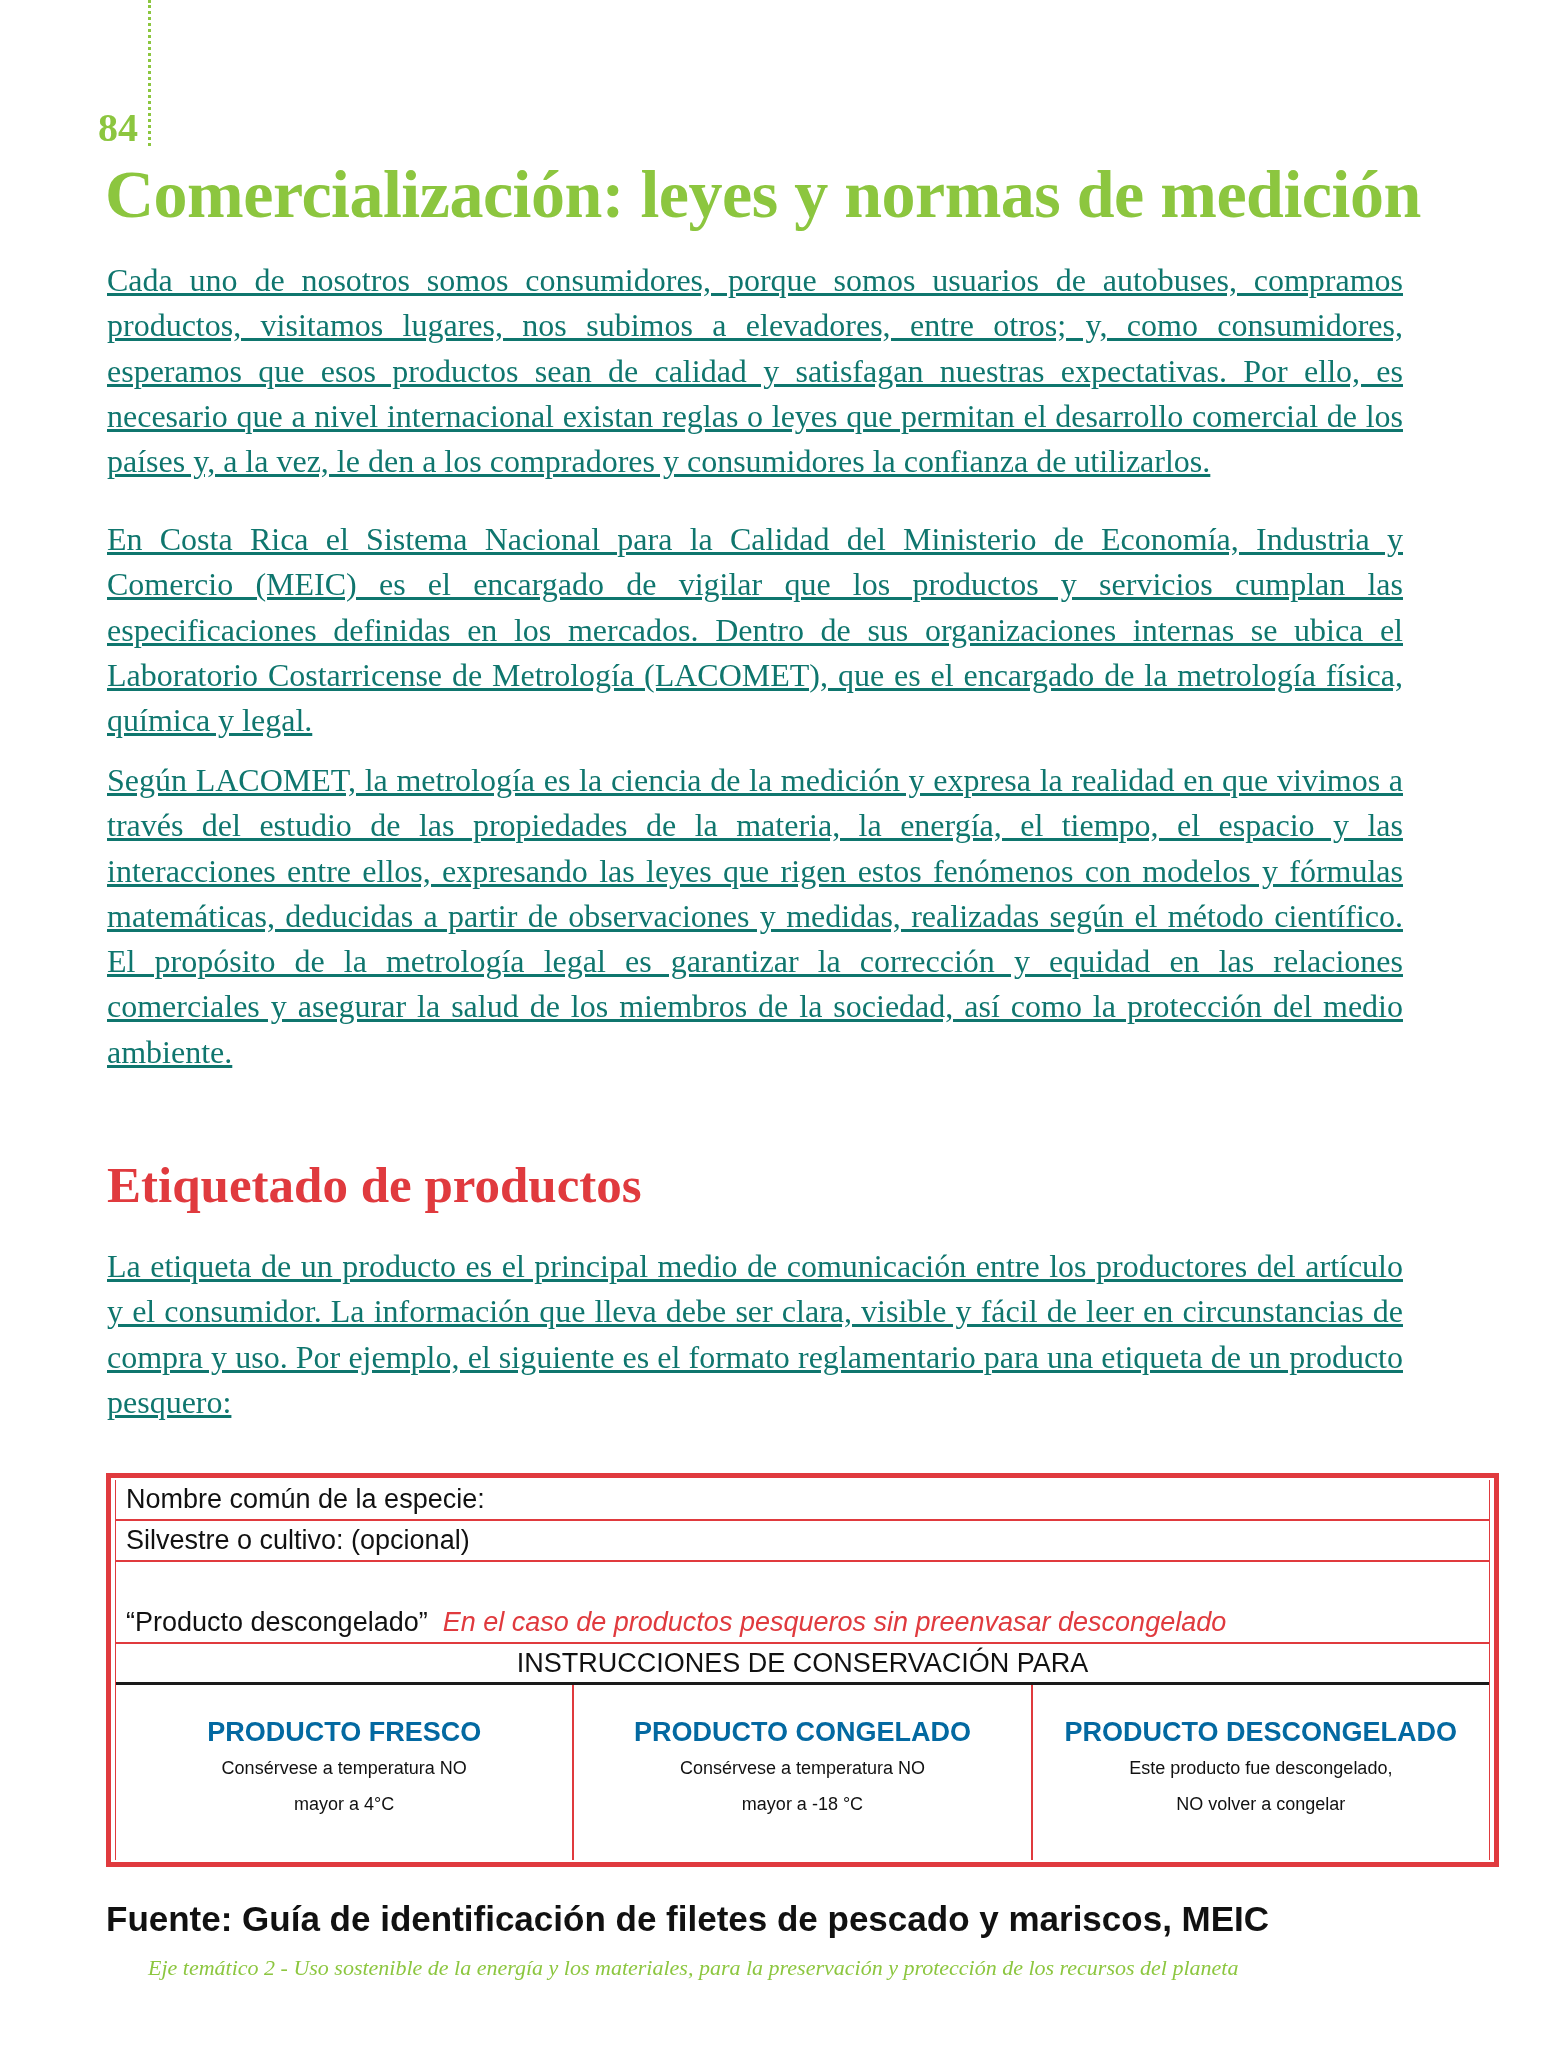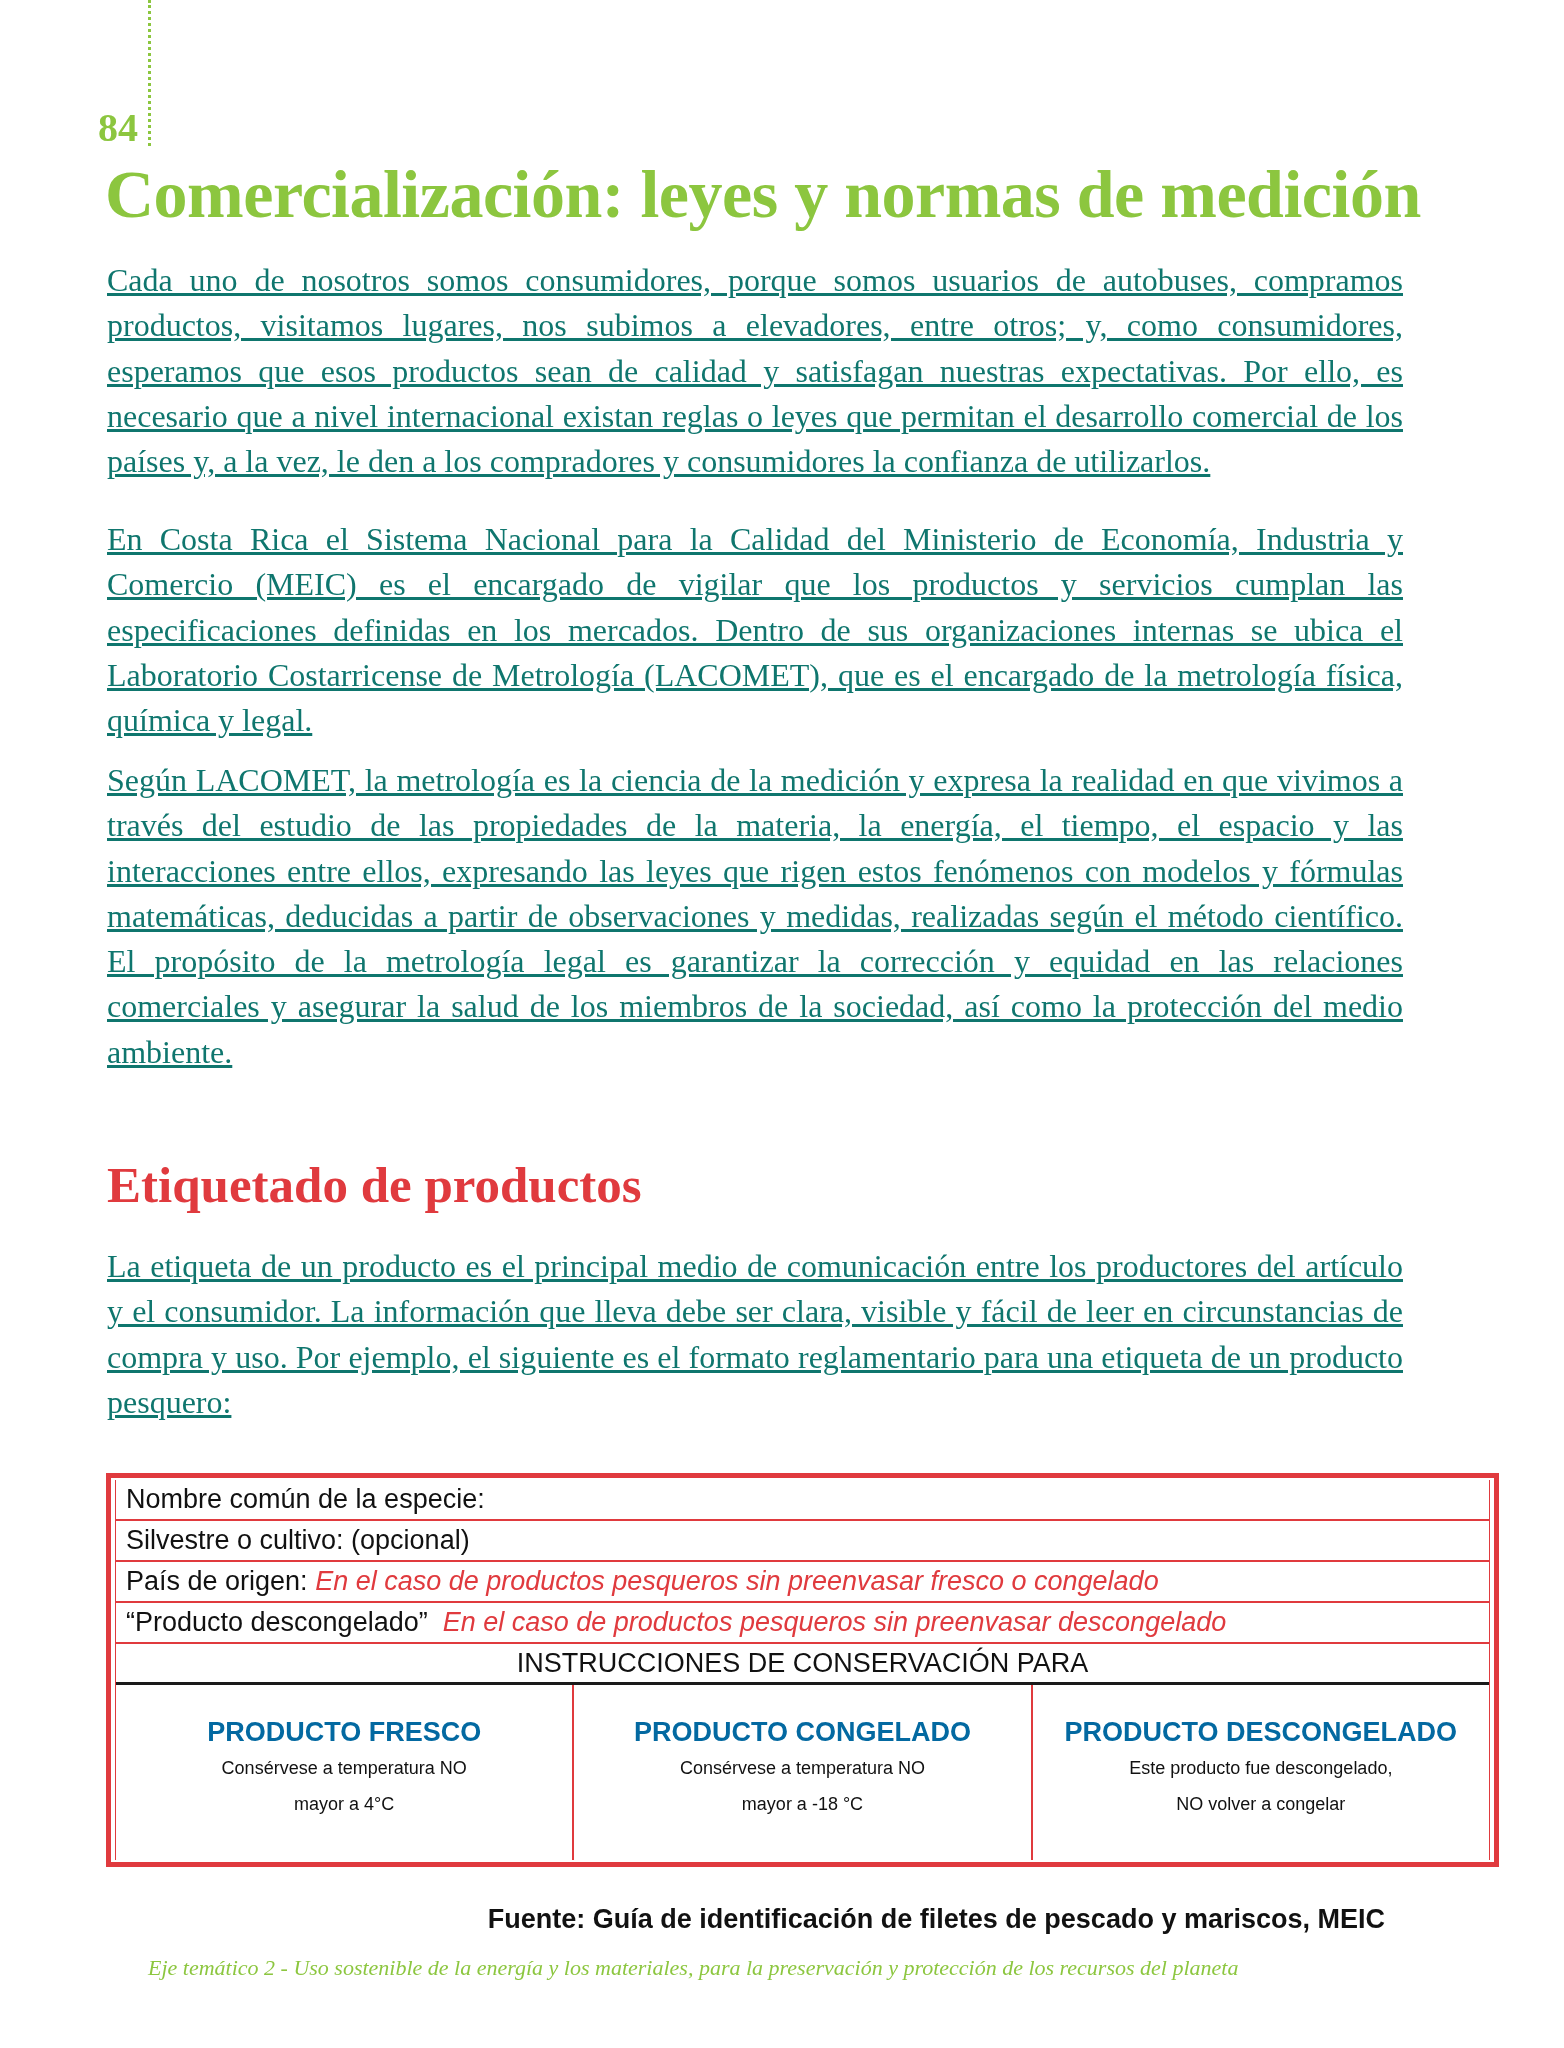--- a/index.html
+++ b/index.html
@@ -62,22 +62,22 @@
   .cols { position: absolute; left: 0; right: 0; top: 205px; bottom: 0; display: flex; }
   .col {
     flex: 1; box-sizing: border-box; text-align: center; color: #111;
     display: flex; flex-direction: column; justify-content: center; padding-bottom: 10px;
   }
   .col + .col { border-left: 2.5px solid #e03a3e; }
   .col-title { font-size: 27px; line-height: 36px; color: #0369a1; font-weight: bold; }
   .col-text { font-size: 18px; line-height: 36px; }
 
   .source {
-    position: absolute; left: 106px; width: 1279px; top: 1901px; text-align: right;
-    font-size: 27px; line-height: 36px; font-weight: bold; color: #111;
+    position: absolute; left: 106px; width: 1279px; top: 1901px; text-align: left;
+    font-size: 35px; line-height: 36px; font-weight: bold; color: #111;
   }
   .footer {
     position: absolute; left: 148px; top: 1953px;
     font-size: 22px; line-height: 30px; color: #8cc63f; font-style: italic; white-space: nowrap;
   }
 </style>
 </head>
 <body>
 
 <div class="dotted-rule"></div>
@@ -94,23 +94,20 @@
 <p id="p4" class="para serif">La etiqueta de un producto es el principal medio de comunicación entre los productores del artículo y el consumidor. La información que lleva debe ser clara, visible y fácil de leer en circunstancias de compra y uso. Por ejemplo, el siguiente es el formato reglamentario para una etiqueta de un producto pesquero:</p>
 
 <div class="label-table sans">
   <div class="label-inner">
     <div id="row0" class="lrow">
       <span>Nombre común de la especie:</span><span class="red"></span>
     </div>
     <div id="row1" class="lrow">
       <span>Silvestre o cultivo: (opcional)</span><span class="red"></span>
     </div>
-    <div id="row2" class="lrow">
-      <span style="white-space:pre">País de origen: </span><span class="red">En el caso de productos pesqueros sin preenvasar fresco o congelado</span>
-    </div>
     <div id="row3" class="lrow">
       <span style="white-space:pre">“Producto descongelado”  </span><span class="red">En el caso de productos pesqueros sin preenvasar descongelado</span>
     </div>
     <div class="instructions-header">INSTRUCCIONES DE CONSERVACIÓN PARA</div>
     <div class="cols">
       <div class="col">
         <div class="col-title">PRODUCTO FRESCO</div>
         <div class="col-text">Consérvese a temperatura NO</div>
         <div class="col-text">mayor a 4°C</div>
       </div>

